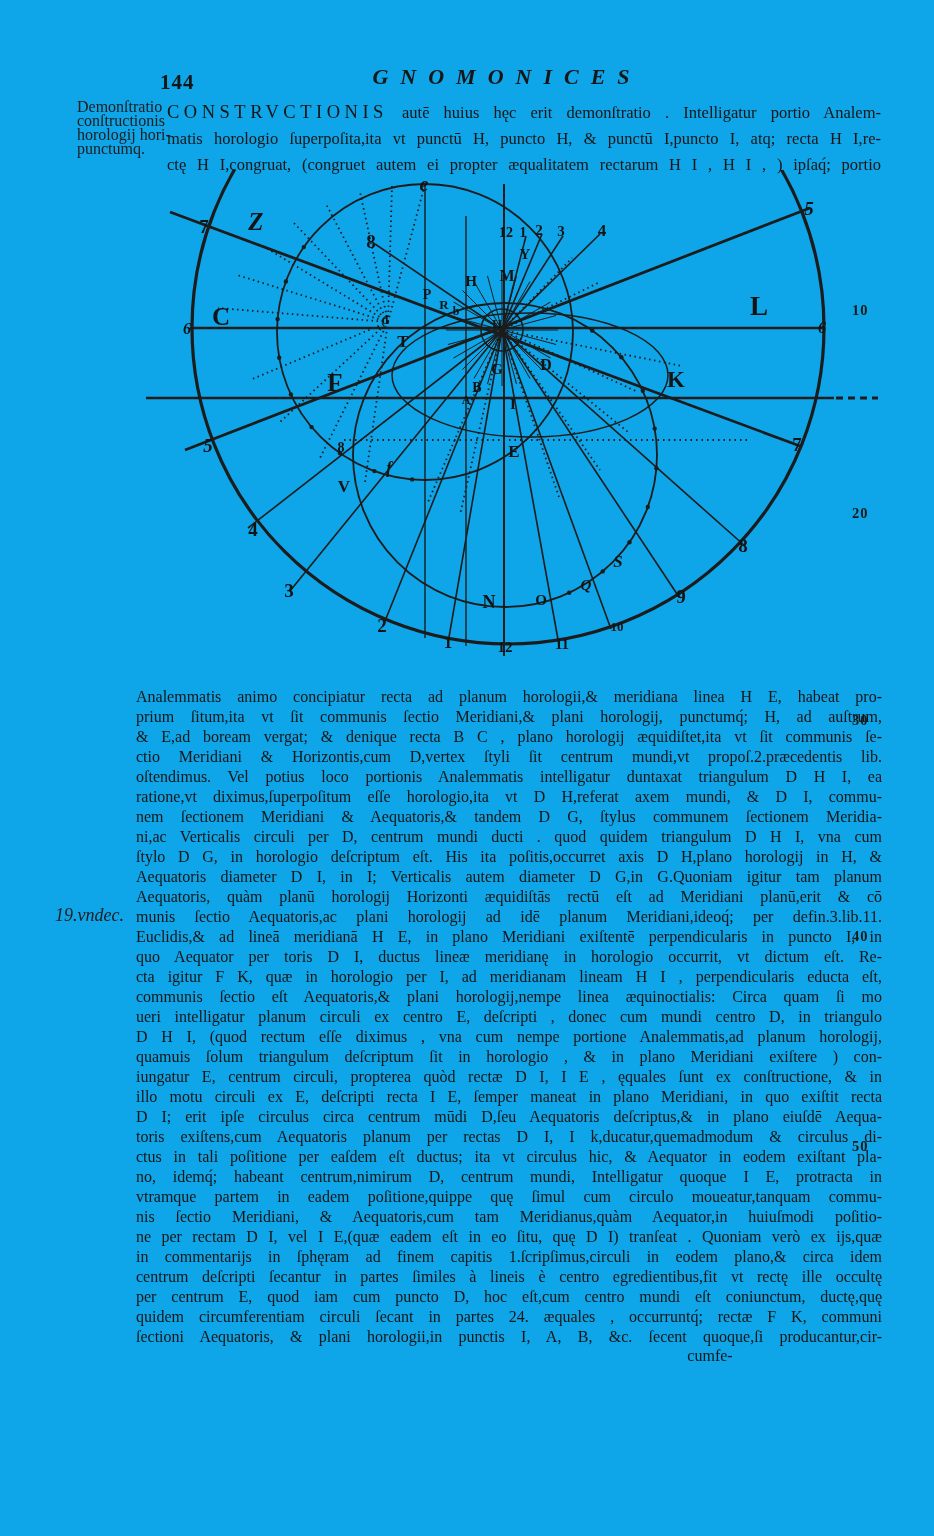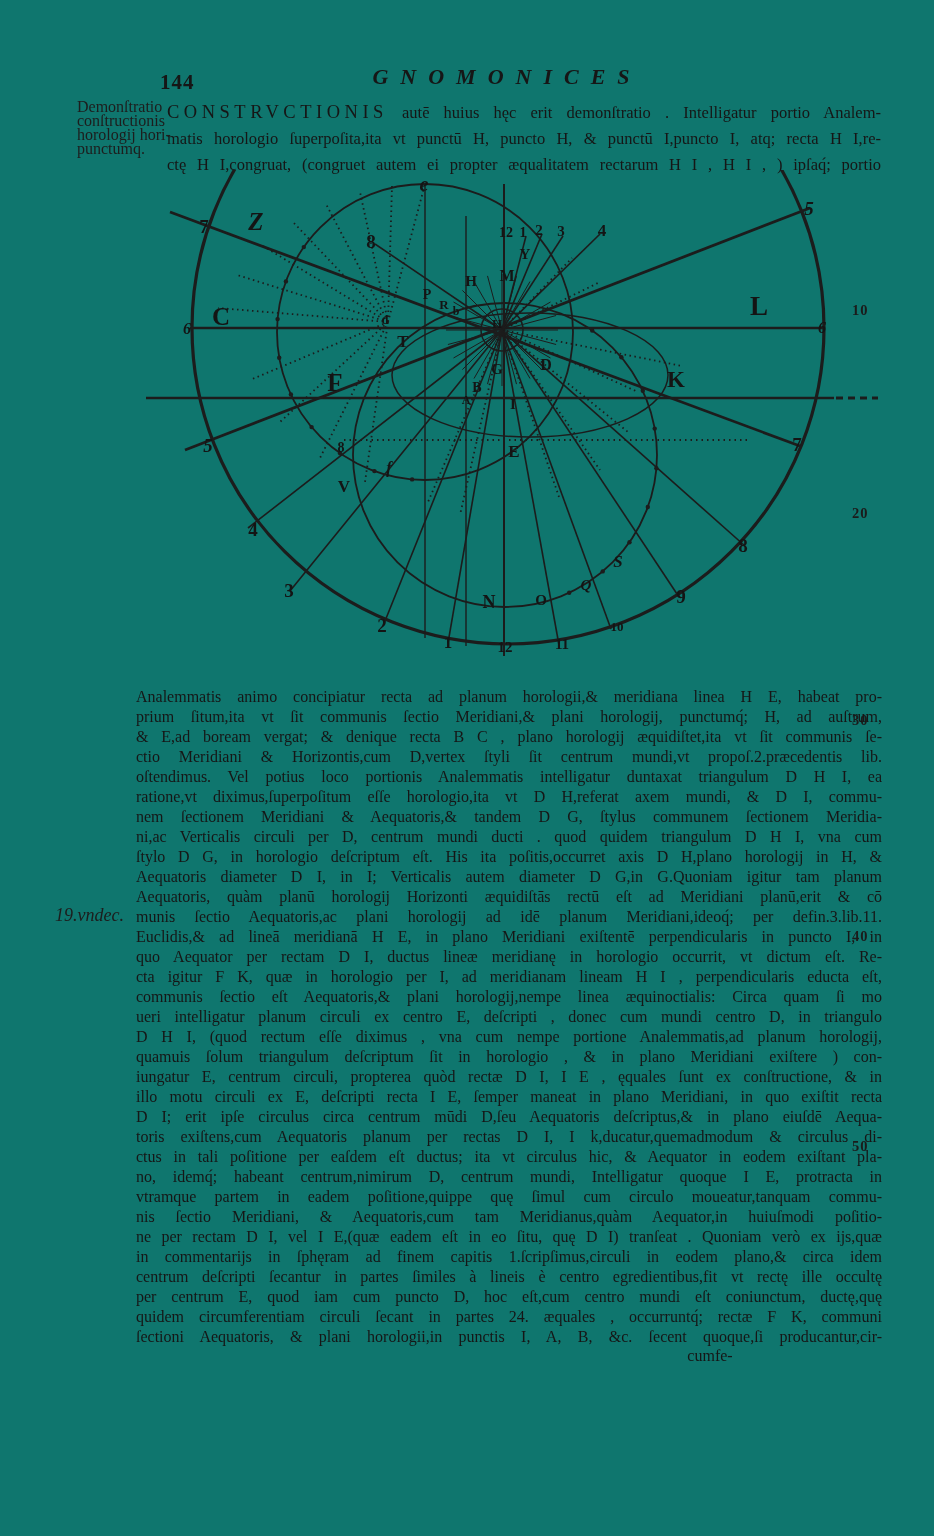--- a/index.html
+++ b/index.html
@@ -1,17 +1,17 @@
 <!DOCTYPE html>
 <html><head>
 <meta charset="utf-8">
 <style>
   html,body{margin:0;padding:0;background:#ffffff;}
   .page{
-    position:relative; width:934px; height:1536px; background:#0f766e;
+    position:relative; width:934px; height:1536px; background:#0ea5e9;
     font-family:"Liberation Serif","DejaVu Serif",serif; color:#161616;
     overflow:hidden;
   }
   .pagenum{position:absolute; left:160px; top:70px; font-size:21px; font-weight:bold; letter-spacing:1px;}
   .running-title{
     position:absolute; left:80px; right:0; top:64px; text-align:center;
     font-style:italic; font-weight:bold; font-size:22px; letter-spacing:12px;
   }
   .margin-note-top{
     position:absolute; left:38px; top:100px; width:100px;
@@ -233,21 +233,21 @@
       <div class="bline">ctio Meridiani &amp; Horizontis,cum D,vertex ſtyli ſit centrum mundi,vt propoſ.2.præcedentis lib.</div>
       <div class="bline">oſtendimus. Vel potius loco portionis Analemmatis intelligatur duntaxat triangulum D H I, ea</div>
       <div class="bline">ratione,vt diximus,ſuperpoſitum eſſe horologio,ita vt D H,referat axem mundi, &amp; D I, commu-</div>
       <div class="bline">nem ſectionem Meridiani &amp; Aequatoris,&amp; tandem D G, ſtylus communem ſectionem Meridia-</div>
       <div class="bline">ni,ac Verticalis circuli per D, centrum mundi ducti . quod quidem triangulum D H I, vna cum</div>
       <div class="bline">ſtylo D G, in horologio deſcriptum eſt. His ita poſitis,occurret axis D H,plano horologij in H, &amp;</div>
       <div class="bline">Aequatoris diameter D I, in I; Verticalis autem diameter D G,in G.Quoniam igitur tam planum</div>
       <div class="bline">Aequatoris, quàm planū horologij Horizonti æquidiſtās rectū eſt ad Meridiani planū,erit &amp; cō</div>
       <div class="bline">munis ſectio Aequatoris,ac plani horologij ad idē planum Meridiani,ideoq́; per defin.3.lib.11.</div>
       <div class="bline">Euclidis,&amp; ad lineā meridianā H E, in plano Meridiani exiſtentē perpendicularis in puncto I, in</div>
-      <div class="bline">quo Aequator per rectam D I, ductus lineæ meridianę in horologio occurrit, vt dictum eſt. Re-</div>
+      <div class="bline">quo Aequator per toris D I, ductus lineæ meridianę in horologio occurrit, vt dictum eſt. Re-</div>
       <div class="bline">cta igitur F K, quæ in horologio per I, ad meridianam lineam H I , perpendicularis educta eſt,</div>
       <div class="bline">communis ſectio eſt Aequatoris,&amp; plani horologij,nempe linea æquinoctialis: Circa quam ſi mo</div>
       <div class="bline">ueri intelligatur planum circuli ex centro E, deſcripti , donec cum mundi centro D, in triangulo</div>
       <div class="bline">D H I, (quod rectum eſſe diximus , vna cum nempe portione Analemmatis,ad planum horologij,</div>
       <div class="bline">quamuis ſolum triangulum deſcriptum ſit in horologio , &amp; in plano Meridiani exiſtere ) con-</div>
       <div class="bline">iungatur E, centrum circuli, propterea quòd rectæ D I, I E , ęquales ſunt ex conſtructione, &amp; in</div>
       <div class="bline">illo motu circuli ex E, deſcripti recta I E, ſemper maneat in plano Meridiani, in quo exiſtit recta</div>
       <div class="bline">D I; erit ipſe circulus circa centrum mūdi D,ſeu Aequatoris deſcriptus,&amp; in plano eiuſdē Aequa-</div>
       <div class="bline">toris exiſtens,cum Aequatoris planum per rectas D I, I k,ducatur,quemadmodum &amp; circulus di-</div>
       <div class="bline">ctus in tali poſitione per eaſdem eſt ductus; ita vt circulus hic, &amp; Aequator in eodem exiſtant pla-</div>

